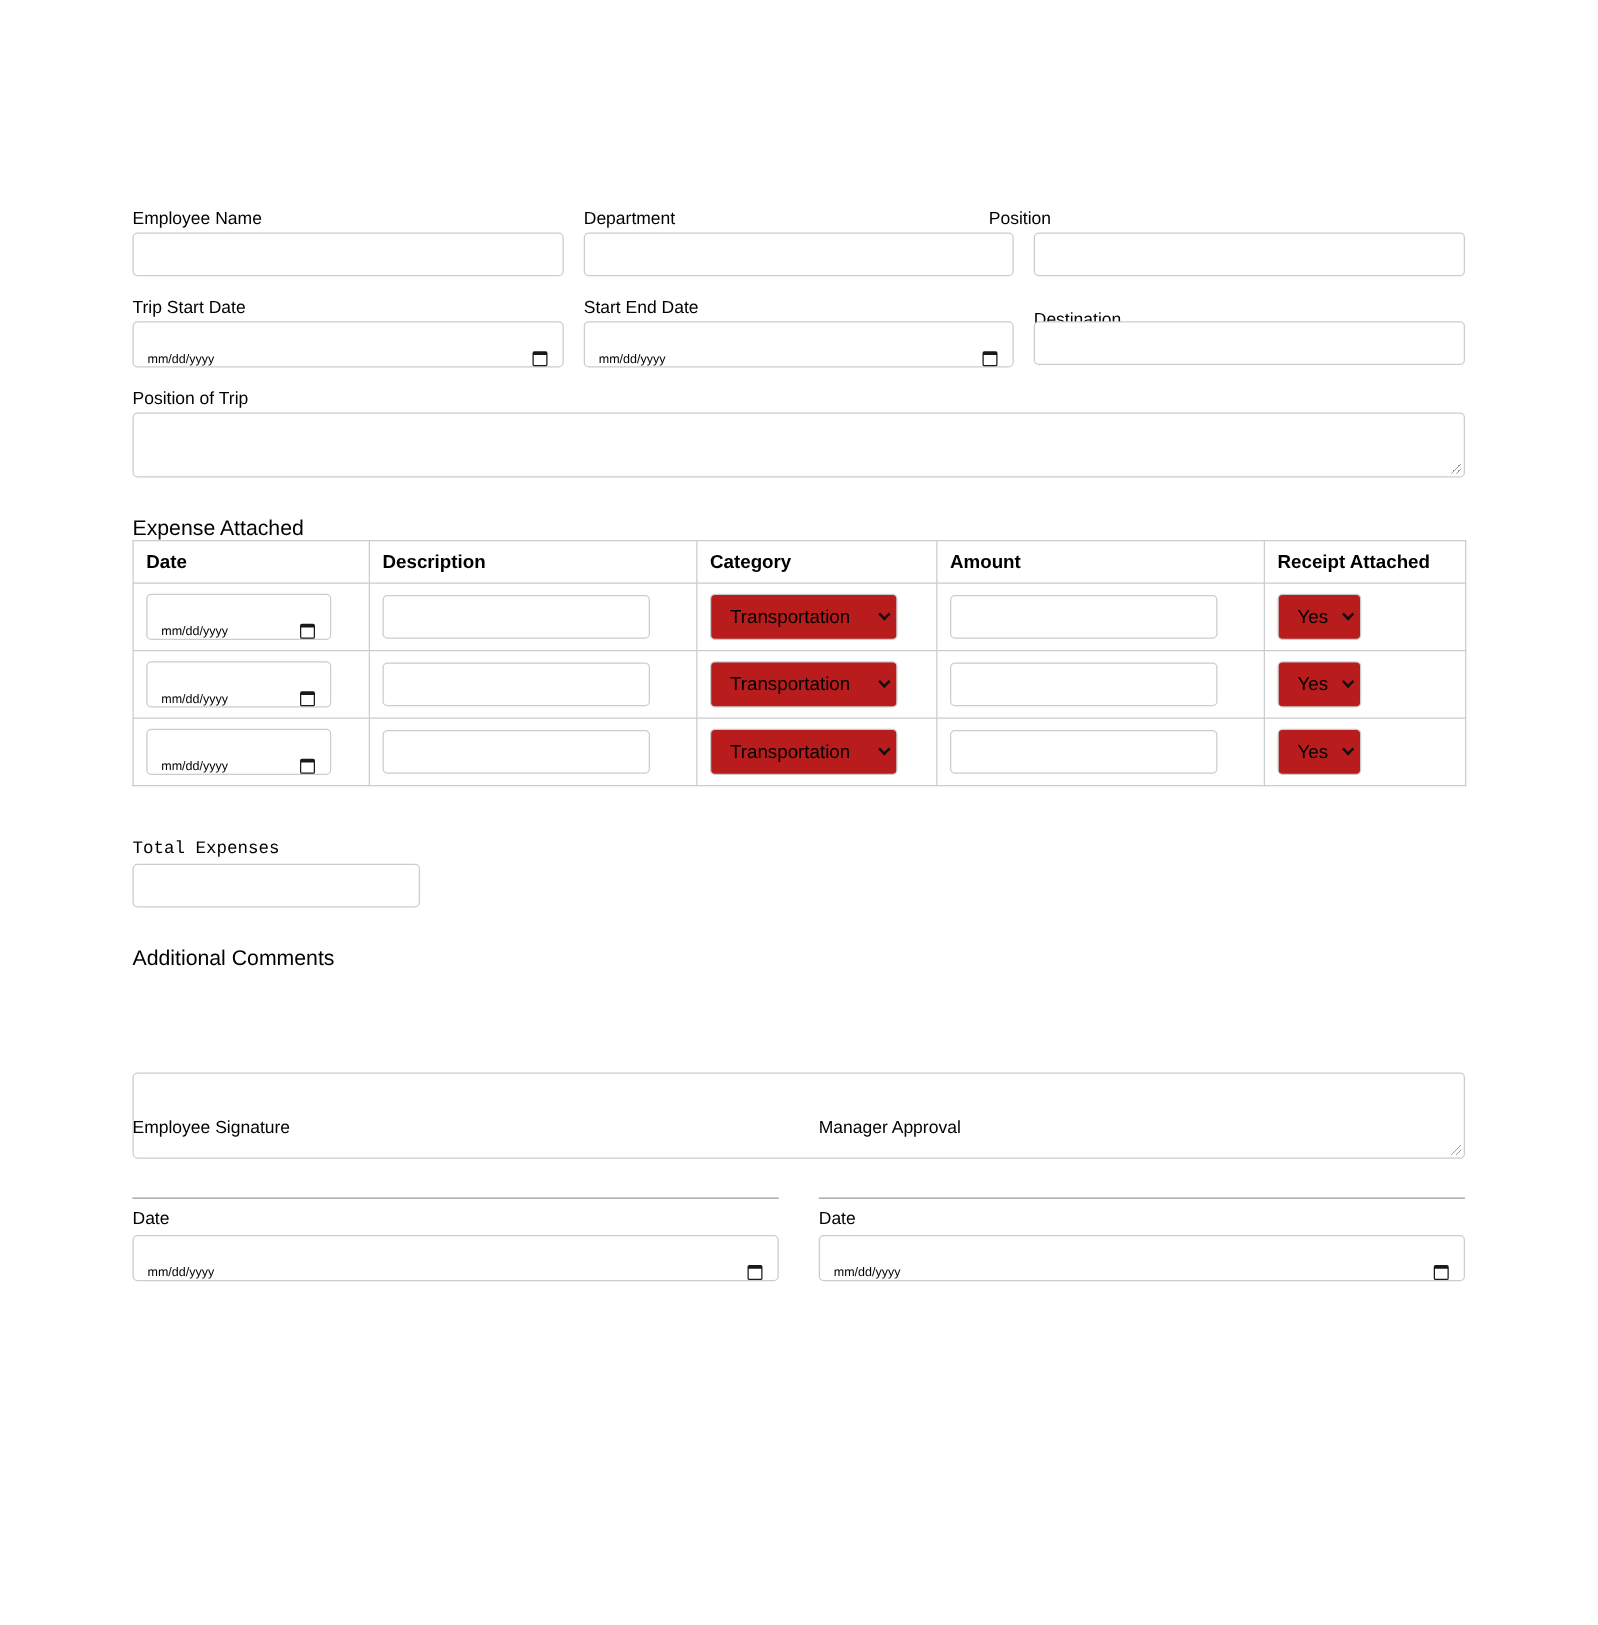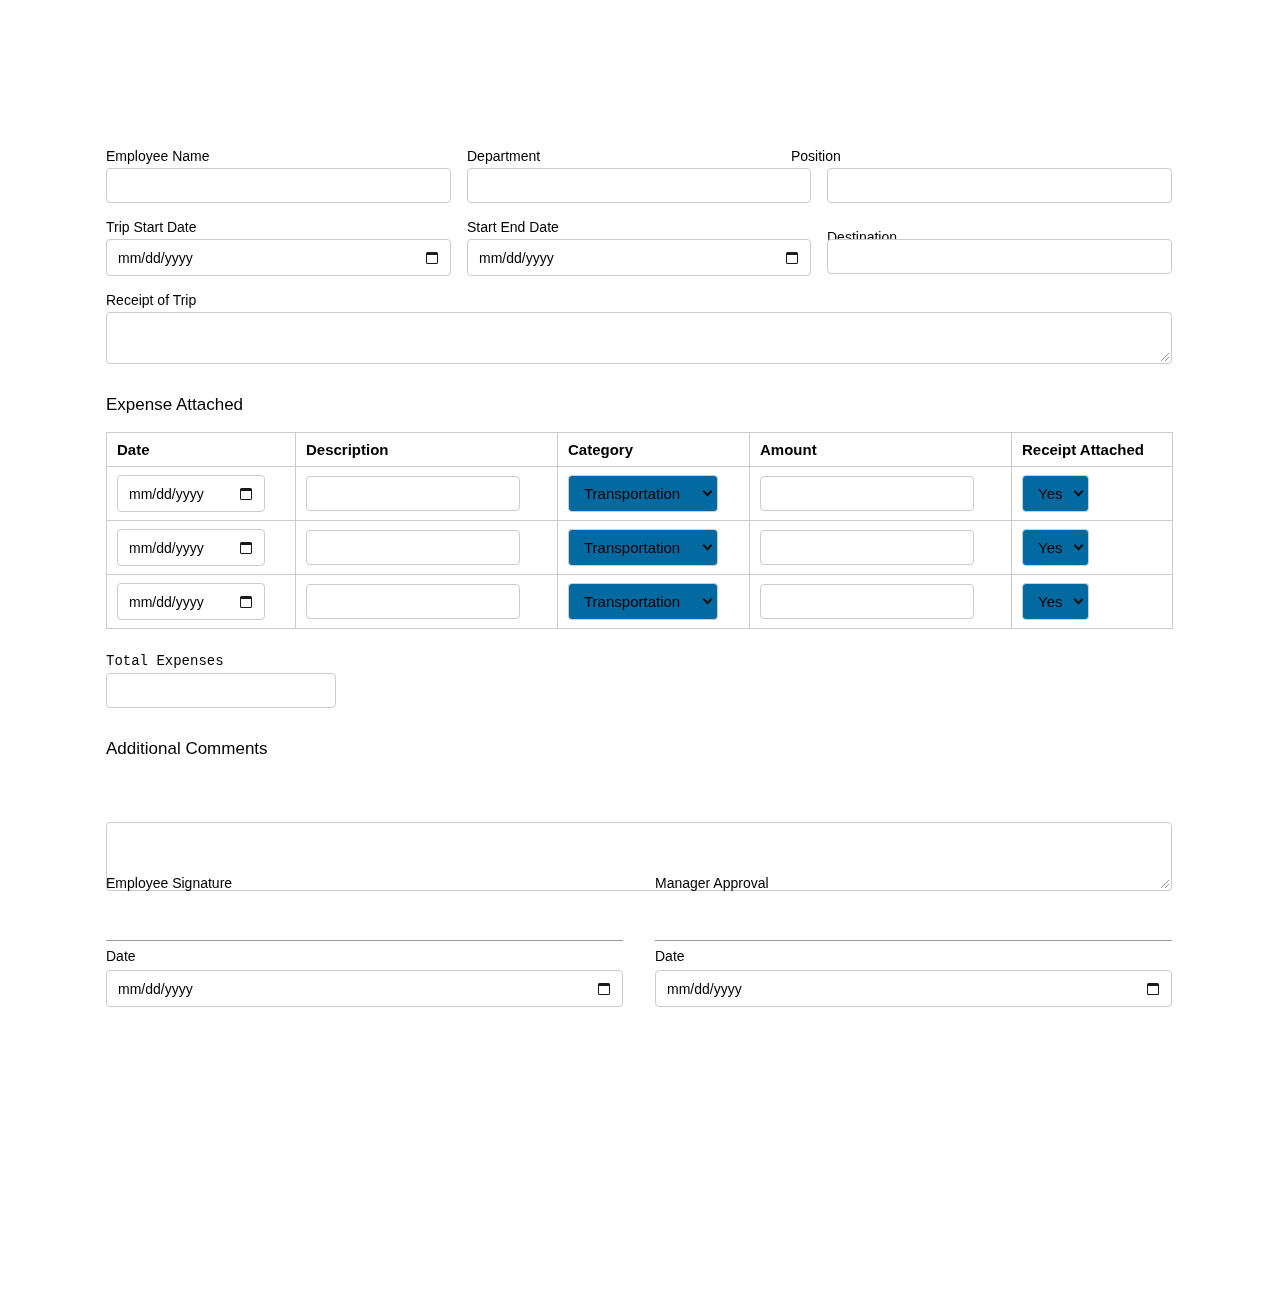--- a/index.html
+++ b/index.html
@@ -9,30 +9,30 @@
       font-family: "Liberation Sans", sans-serif;
       color: #000;
       position: relative;
     }
     .container { position: absolute; left: 106px; top: 0; width: 1066px; }
     h1 {
       position: absolute; left: 0; top: 94px; margin: 0;
       font-size: 24px; font-weight: bold; letter-spacing: 0.3px;
       line-height: 32px;
     }
-    .abs { position: absolute; }
+    .abs { position: absolute; margin-top: 18px; }
     .label { font-size: 14px; line-height: 16px; color: #000; }
     .input {
       border: 1px solid #cccccc; border-radius: 4px; background: #fff;
       height: 35px;
     }
     .date-input {
       border: 1px solid #cccccc; border-radius: 4px; background: #fff;
-      height: 37px; display: flex; align-items: center; justify-content: space-between;
-      padding: 0 12px 0 11px; font-size: 14px; color: #000;
+      height: 37px; display: flex; align-items: flex-end; justify-content: space-between;
+      padding: 0 12px 0 11px; font-size: 10px; color: #000;
     }
     .cal-icon {
       width: 12px; height: 12px; border: 1.6px solid #1a1a1a; border-top-width: 3px;
       border-radius: 1.5px; display: inline-block;
     }
     .textarea {
       border: 1px solid #cccccc; border-radius: 4px; background: #fff; position: relative;
     }
     .resize-handle {
       position: absolute; right: 2px; bottom: 2px; width: 8px; height: 8px;
@@ -45,21 +45,21 @@
     }
     table.expenses th, table.expenses td {
       border: 1px solid #cccccc; padding: 0 10px; text-align: left; vertical-align: middle;
     }
     table.expenses th { height: 34px; font-size: 15px; font-weight: bold; }
     table.expenses td { height: 54px; }
     .cell-date { width: 148px; height: 37px; }
     .cell-input { width: 214px; height: 35px; }
     .cell-amount { width: 214px; height: 35px; }
     .select {
-      border: 1px solid #cccccc; border-radius: 4px; background: #0369a1; height: 37px;
+      border: 1px solid #cccccc; border-radius: 4px; background: #b91c1c; height: 37px;
       display: flex; align-items: center; justify-content: space-between;
       padding: 0 6px 0 15px; font-size: 15px;
     }
     .chev {
       width: 7px; height: 7px; border-right: 2px solid #111; border-bottom: 2px solid #111;
       transform: rotate(45deg); margin-top: -4px; display: inline-block;
     }
     .sig-line { border-top: 1px solid #999999; height: 0; }
   </style>
 </head>
@@ -84,21 +84,21 @@
 
   <div class="abs label" style="left:361px; top:219px;">Start End Date</div>
   <div class="abs date-input" style="left:361px; top:239px; width:344px;">
     <span>mm/dd/yyyy</span>
     <span class="cal-icon"></span>
   </div>
 
   <div class="abs label" style="left:721px; top:229px;">Destination</div>
   <div class="abs input" style="left:721px; top:239px; width:345px;"></div>
 
-  <div class="abs label" style="left:0; top:292px;">Receipt of Trip</div>
+  <div class="abs label" style="left:0; top:292px;">Position of Trip</div>
   <div class="abs textarea" style="left:0; top:312px; width:1066px; height:52px;">
     <span class="resize-handle"></span>
   </div>
 
   <div class="abs section-title" style="left:0; top:395px;">Expense Attached</div>
 
   <table class="expenses">
     <colgroup>
       <col style="width:189px">
         <col style="width:262px">

